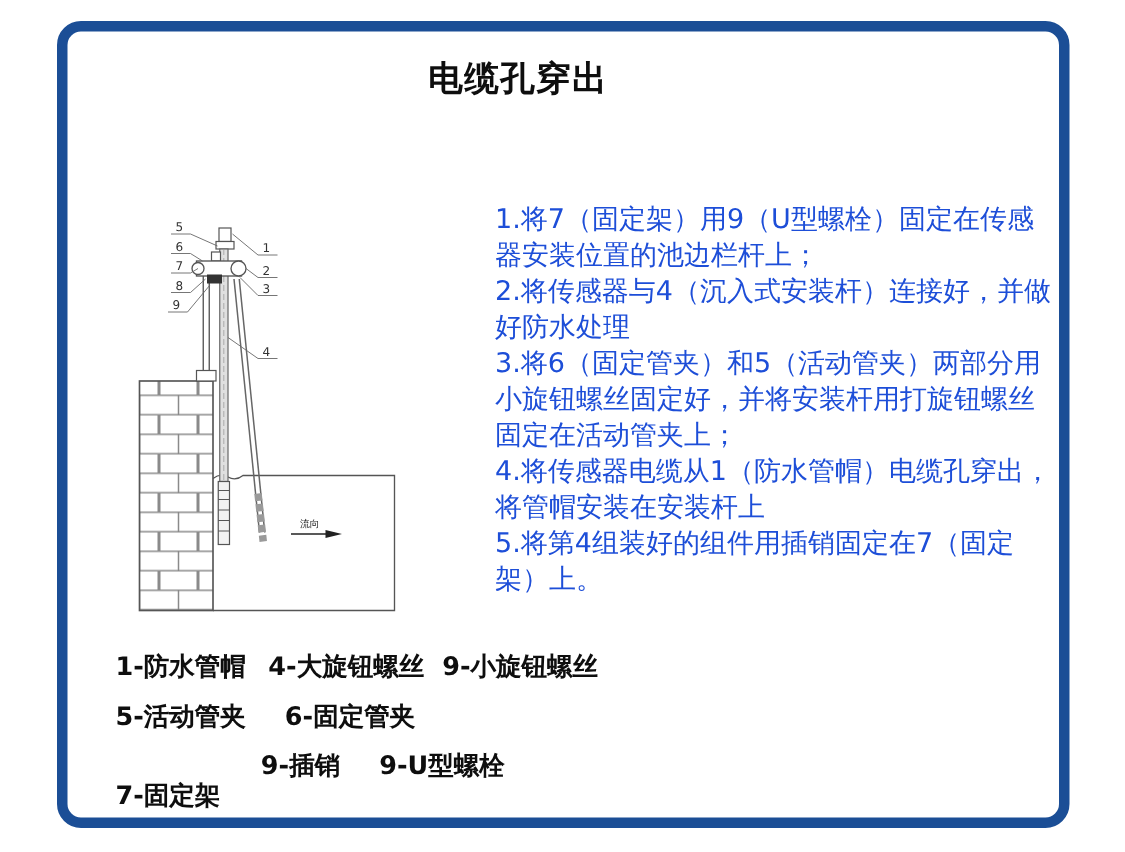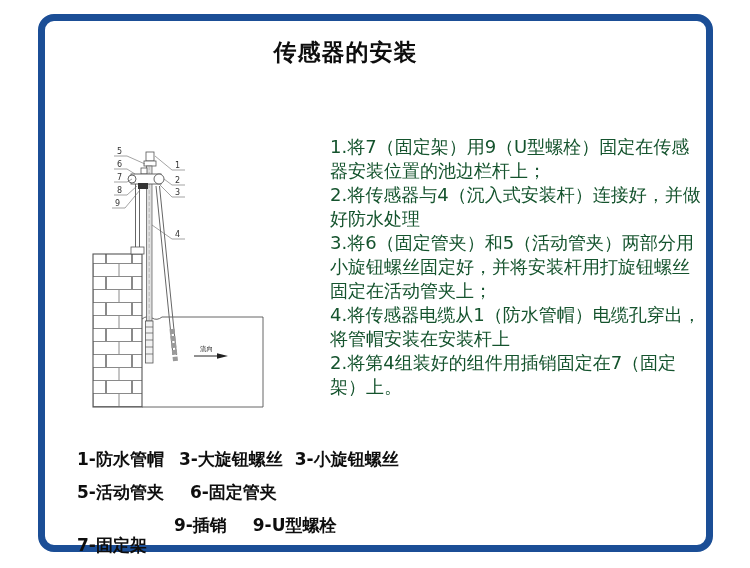--- a/index.html
+++ b/index.html
@@ -17,38 +17,38 @@
     position:absolute;left:0;right:0;top:16px;margin:0;
     text-align:center;transform:translateX(-30px);
     font-size:23px;font-weight:bold;letter-spacing:1px;color:#0e0e0e;
   }
   .diagram{position:absolute;left:35px;top:112px;}
   .diagram text{font-family:"DejaVu Sans","Liberation Sans",sans-serif;}
   .callout{font-size:8px;fill:#333;}
   .flow-text{font-size:6.5px;fill:#222;}
   .instructions{
     position:absolute;left:285px;top:114px;width:372px;
-    font-size:18px;line-height:24px;color:#14532d;text-align:left;
+    font-size:18px;line-height:24px;color:#1d4ed8;text-align:left;
   }
   .instructions p{margin:0;padding:0;}
   .legend{
-    position:absolute;left:32px;top:428px;
+    position:absolute;left:32px;top:414px;
     font-size:17px;line-height:21px;font-weight:bold;color:#0e0e0e;
   }
   .lg-row{display:flex;margin-bottom:12px;white-space:nowrap;}
   .row1 .c1{margin-right:15px;} .row1 .c2{margin-right:12px;}
   .row2 .c1{margin-right:4px;}  .row2 .c2{margin-right:26px;text-align:right;}
   .row3 .c1{margin-right:27px;margin-top:20px;} .row3 .c2{margin-right:26px;}
 </style>
 </head>
 <body>
 
 <div class="frame">
 
-  <h1 class="title">传感器的安装</h1>
+  <h1 class="title">电缆孔穿出</h1>
 
   <svg class="diagram" width="255" height="300" viewBox="0 0 255 300">
     <defs>
       <pattern id="bricks" width="26" height="26" patternUnits="userSpaceOnUse">
         <path d="M0,0.5H26 M0,13.5H26 M13,0.5V13.5 M0.5,13.5V26 M25.5,13.5V26" stroke="#8a8a8a" stroke-width="1" fill="none"></path>
       </pattern>
     </defs>
 
     <g>
       <path d="M62,186 q5,-4 10,-1 t10,-1 L183,184 L183,274 L62,274" fill="none" stroke="#555" stroke-width="0.9"></path>
@@ -127,28 +127,28 @@
       <text class="callout" x="95" y="62">3</text>
       <text class="callout" x="95" y="104">4</text>
     </g>
   </svg>
 
   <div class="instructions">
     <p>1.将7（固定架）用9（U型螺栓）固定在传感器安装位置的池边栏杆上；</p>
     <p>2.将传感器与4（沉入式安装杆）连接好，并做好防水处理</p>
     <p>3.将6（固定管夹）和5（活动管夹）两部分用小旋钮螺丝固定好，并将安装杆用打旋钮螺丝固定在活动管夹上；</p>
     <p>4.将传感器电缆从1（防水管帽）电缆孔穿出，将管帽安装在安装杆上</p>
-    <p>2.将第4组装好的组件用插销固定在7（固定架）上。</p>
+    <p>5.将第4组装好的组件用插销固定在7（固定架）上。</p>
   </div>
 
   <div class="legend">
     <div class="lg-row row1">
       <span class="c1">1-防水管帽</span>
-      <span class="c2">3-大旋钮螺丝</span>
-      <span class="c3">3-小旋钮螺丝</span>
+      <span class="c2">4-大旋钮螺丝</span>
+      <span class="c3">9-小旋钮螺丝</span>
     </div>
     <div class="lg-row row2">
       <span class="c2">5-活动管夹</span>
       <span class="c3">6-固定管夹</span>
     </div>
     <div class="lg-row row3">
       <span class="c1">7-固定架</span>
       <span class="c2">9-插销</span>
       <span class="c3">9-U型螺栓</span>
     </div>

